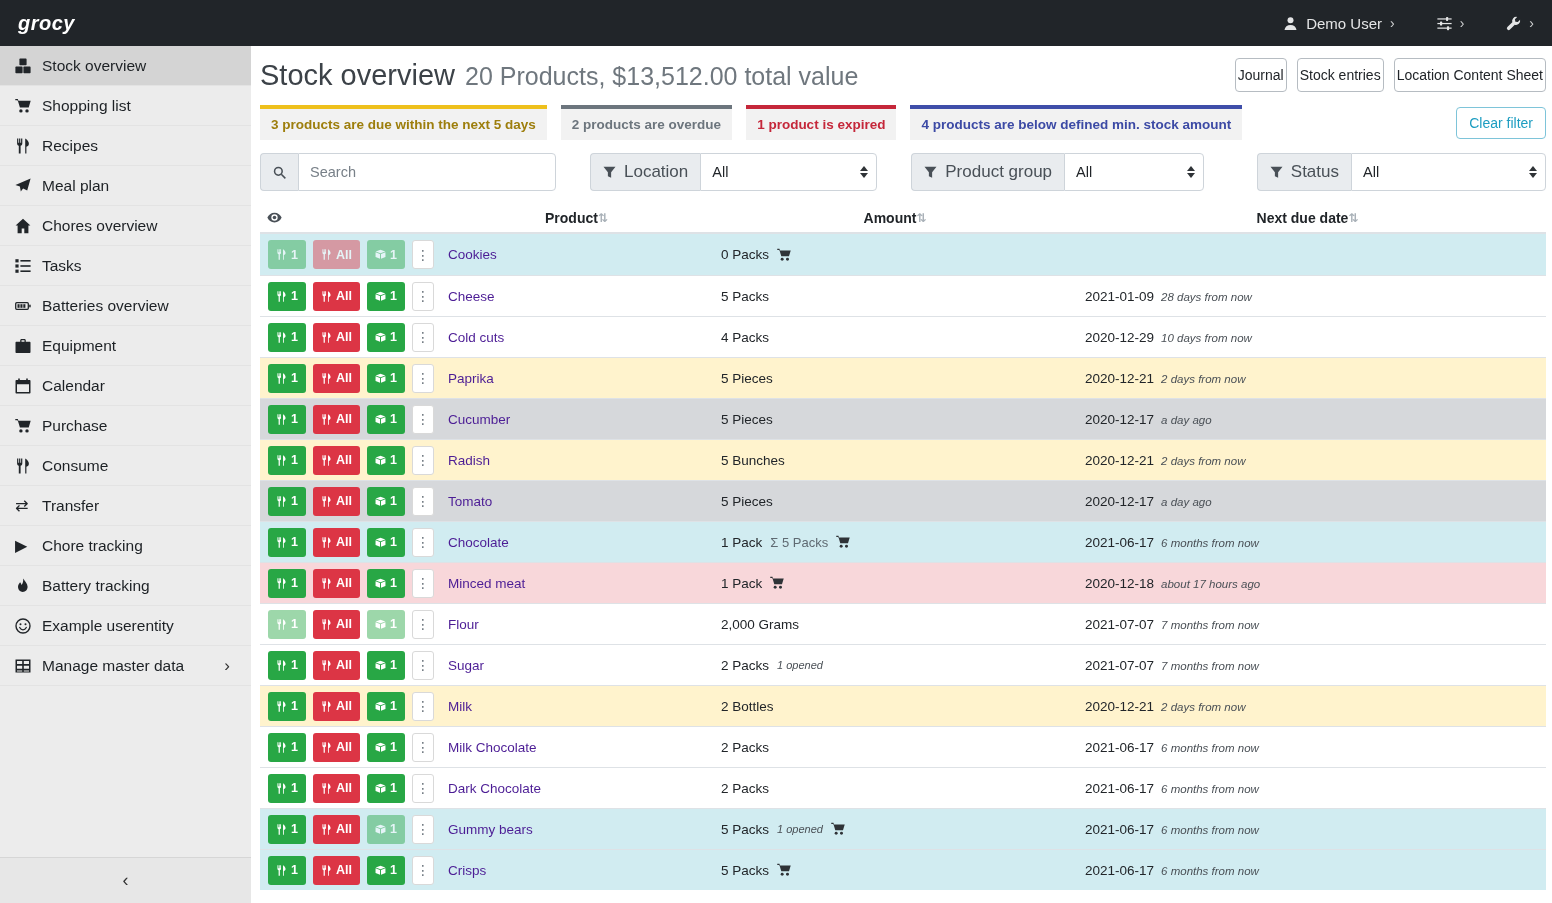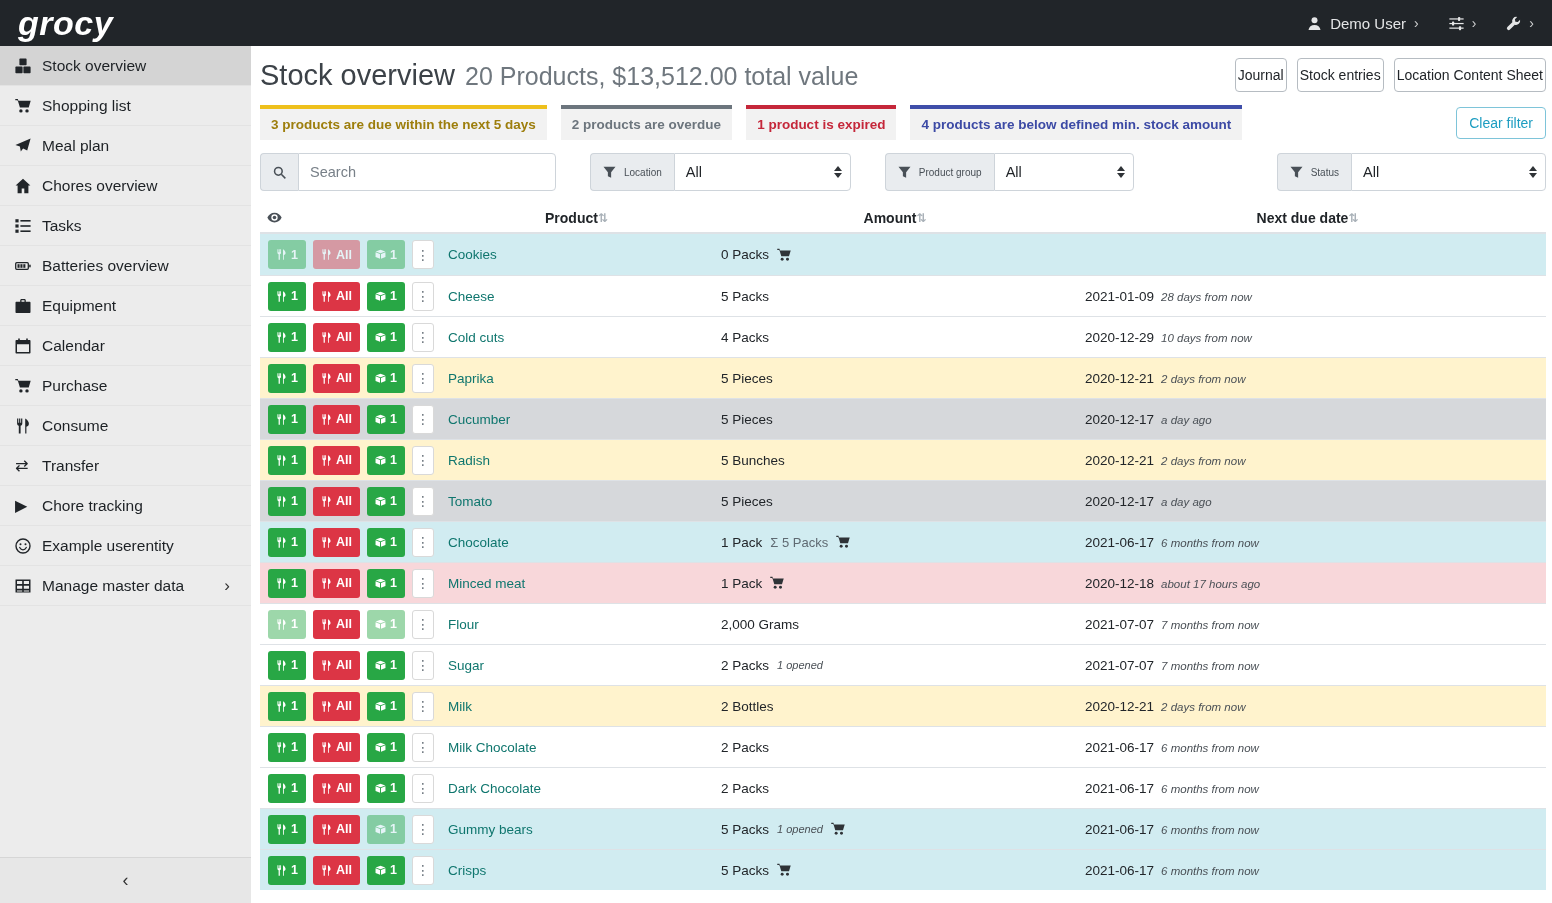--- a/index.html
+++ b/index.html
@@ -5,22 +5,22 @@
   *{box-sizing:border-box;margin:0;padding:0}
   html,body{width:1552px;height:903px;overflow:hidden}
   body{font-family:"Liberation Sans","DejaVu Sans",sans-serif;background:#fff;color:#212529}
   button{font-family:inherit}
   .icon{display:inline-flex;line-height:1;align-items:center;justify-content:center}
   .icon svg{width:1em;height:1em;fill:currentColor;display:block}
   .ticon{font-style:normal}
 
   
   .navbar{position:fixed;top:0;left:0;right:0;height:46px;background:#212529;display:flex;align-items:center;padding:0 18px;z-index:20}
-  .logo{color:#fff;font-size:34px;font-weight:700;font-style:italic;letter-spacing:.5px;cursor:pointer}
-  .nav-right{margin-left:auto;display:flex;align-items:center;gap:30px;color:#e4e5e6;font-size:15px}
+  .logo{color:#fff;font-size:20px;font-weight:700;font-style:italic;letter-spacing:.5px;cursor:pointer}
+  .nav-right{margin-left:auto;display:flex;align-items:center;gap:42px;color:#e4e5e6;font-size:15px}
   .nav-item{display:flex;align-items:center;gap:8px;cursor:pointer}
   .nav-item .icon{font-size:15px;color:#e4e5e6}
   .nav-chev{font-size:14px;color:#cfd0d1}
 
   
   .sidebar{position:fixed;top:46px;left:0;bottom:0;width:251px;background:#ececec;display:flex;flex-direction:column;z-index:10}
   .side-nav{flex:1;overflow:hidden}
   .side-item{display:flex;align-items:center;height:40px;padding:0 15px;font-size:15.5px;color:#1d2125;border-bottom:1px solid #e3e3e3;cursor:pointer}
   .side-item .icon{width:27px;font-size:16px;color:#212529;justify-content:flex-start}
   .side-item.active{background:#d4d4d4}
@@ -41,21 +41,21 @@
   .banner{border-top:4px solid;background:#f2f2f2;padding:8px 11px;font-size:13.5px;font-weight:700;cursor:pointer;white-space:nowrap}
   .banner.warning{border-top-color:#eec01c;color:#9d7e0c}
   .banner.secondary{border-top-color:#6c757d;color:#6c757d}
   .banner.danger{border-top-color:#c5273a;color:#c5273a}
   .banner.minstock{border-top-color:#3f4ea9;color:#3c4aa5}
   .clear-filter{margin-left:auto;background:#fff;border:1px solid #7ec4d9;color:#1d9dc1;border-radius:4px;padding:7px 12px;font-size:14px;cursor:pointer}
 
   
   .filter-row{display:flex;align-items:flex-end;margin-bottom:12px}
   .igroup{display:flex;align-items:stretch}
-  .iprefix{display:flex;align-items:center;gap:8px;background:#e9ecef;border:1px solid #ced4da;border-right:0;border-radius:4px 0 0 4px;padding:0 12px;color:#495057;font-size:10px;height:38px}
+  .iprefix{display:flex;align-items:center;gap:8px;background:#e9ecef;border:1px solid #ced4da;border-right:0;border-radius:4px 0 0 4px;padding:0 12px;color:#495057;font-size:17px;height:38px}
   .iprefix .icon{font-size:13px;color:#495057}
   .search-input{width:258px;height:38px;border:1px solid #ced4da;border-radius:0 4px 4px 0;padding:0 11px;font-size:14.5px;color:#495057;outline:none;background:#fff}
   .search-input::placeholder{color:#788088}
   .select{position:relative;height:38px;border:1px solid #ced4da;border-radius:0 4px 4px 0;background:#fff;display:flex;align-items:center;padding:0 26px 0 11px;font-size:14.5px;color:#212529;cursor:pointer}
   .caret{position:absolute;right:8px;top:50%;transform:translateY(-50%);display:flex;flex-direction:column;gap:2px}
   .caret i{display:block;width:0;height:0;border-left:4px solid transparent;border-right:4px solid transparent}
   .caret .up{border-bottom:5px solid #2f3337}
   .caret .down{border-top:5px solid #2f3337}
   .fg{margin-left:34px}
   .fg2{margin-left:auto}
@@ -75,21 +75,21 @@
   .trow.warning{background:#fff3cd}
   .trow.secondary{background:#d6d8db}
   .trow.danger{background:#f8d7da}
   .btn-cell{display:flex;align-items:center;gap:7px;padding-left:8px}
   .abtn{display:inline-flex;align-items:center;gap:4px;height:29px;padding:0 8px;border-radius:3px;border:none;color:#fff;font-size:12.5px;font-weight:700;cursor:pointer}
   .abtn .icon{font-size:11px;color:#fff}
   .abtn.green{background:#28a745}
   .abtn.red{background:#dc3545}
   .abtn.disabled{opacity:.45;cursor:default}
   .menu-btn{height:29px;width:22px;background:#fff;border:1px solid #d9d9d9;border-radius:3px;color:#6c757d;font-size:14px;display:inline-flex;align-items:center;justify-content:center;cursor:pointer}
-  .pname{color:#0f766e}
+  .pname{color:#4c1d95}
   .amount-cell{display:flex;align-items:center;gap:8px}
   .opened{font-style:italic;font-size:11px;color:#4a5056}
   .agg{color:#5f6a72;font-size:13px}
   .cart-mini{font-size:14px;color:#2f3337}
   .due-cell{display:flex;align-items:baseline;gap:7px}
   .due-rel{font-style:italic;font-size:11.5px;color:#4a5056}
 </style>
 </head>
 <body>
 
@@ -148,20 +148,29 @@
             <path d="M0.3 0.9h2.5l0.6 1.9h12.3l-2 6.6H4.9L3.1 3.4 2.4 2.3H0.3z"></path>
             <circle cx="5.9" cy="12.9" r="1.7"></circle>
             <circle cx="12" cy="12.9" r="1.7"></circle>
           </svg>
         </span>
         <span>Shopping list</span>
       </div>
       <div class="side-item">
         <span class="icon">
           <svg viewBox="0 0 16 16">
+            <path d="M2.1 0.4h1.2v4.3h0.8V0.4h1.2v4.3h0.8V0.4h1.2v5.1c0 1.1-0.7 2-1.7 2.3v7.8H3.8V7.8c-1-0.3-1.7-1.2-1.7-2.3z"></path>
+            <path d="M10.2 0.4c2.3 1.3 3.7 3.3 3.7 5.4 0 1.5-0.9 2.7-2.5 3v6.8h-1.2z"></path>
+          </svg>
+        </span>
+        <span>Recipes</span>
+      </div>
+      <div class="side-item">
+        <span class="icon">
+          <svg viewBox="0 0 16 16">
             <path d="M15.6 0.4 0.4 6.9l4.5 1.6 0.9 5.1 2.3-3.2 4.1 2.2z"></path>
           </svg>
         </span>
         <span>Meal plan</span>
       </div>
       <div class="side-item">
         <span class="icon">
           <svg viewBox="0 0 16 16">
             <path d="M8 0.8 0.6 7.6h2v7.6h4.1v-4.6h2.6v4.6h4.1V7.6h2z"></path>
           </svg>
@@ -228,20 +237,28 @@
         </span>
         <span>Consume</span>
       </div>
       <div class="side-item">
         <span class="icon ticon">⇄</span>
         <span>Transfer</span>
       </div>
       <div class="side-item">
         <span class="icon ticon">▶</span>
         <span>Chore tracking</span>
+      </div>
+      <div class="side-item">
+        <span class="icon">
+          <svg viewBox="0 0 16 16">
+            <path d="M8.2 0.4c1.6 2.6 4.4 5 4.4 8.4 0 2.9-2.1 5.1-4.8 5.1S3 11.7 3 8.8c0-1.9 1.2-3.3 2.1-4.6 0.7 0.8 1.2 1.7 1.4 2.8 1.3-1.7 1.9-3.9 1.7-6.6z"></path>
+          </svg>
+        </span>
+        <span>Battery tracking</span>
       </div>
       <div class="side-item">
         <span class="icon">
           <svg viewBox="0 0 16 16">
             <circle cx="8" cy="8" r="7" fill="none" stroke="currentColor" stroke-width="1.4"></circle>
             <circle cx="5.5" cy="6.2" r="1"></circle>
             <circle cx="10.5" cy="6.2" r="1"></circle>
             <path d="M4.7 9.5c0.8 1.5 1.9 2.3 3.3 2.3s2.5-0.8 3.3-2.3" fill="none" stroke="currentColor" stroke-width="1.3" stroke-linecap="round"></path>
           </svg>
         </span>

